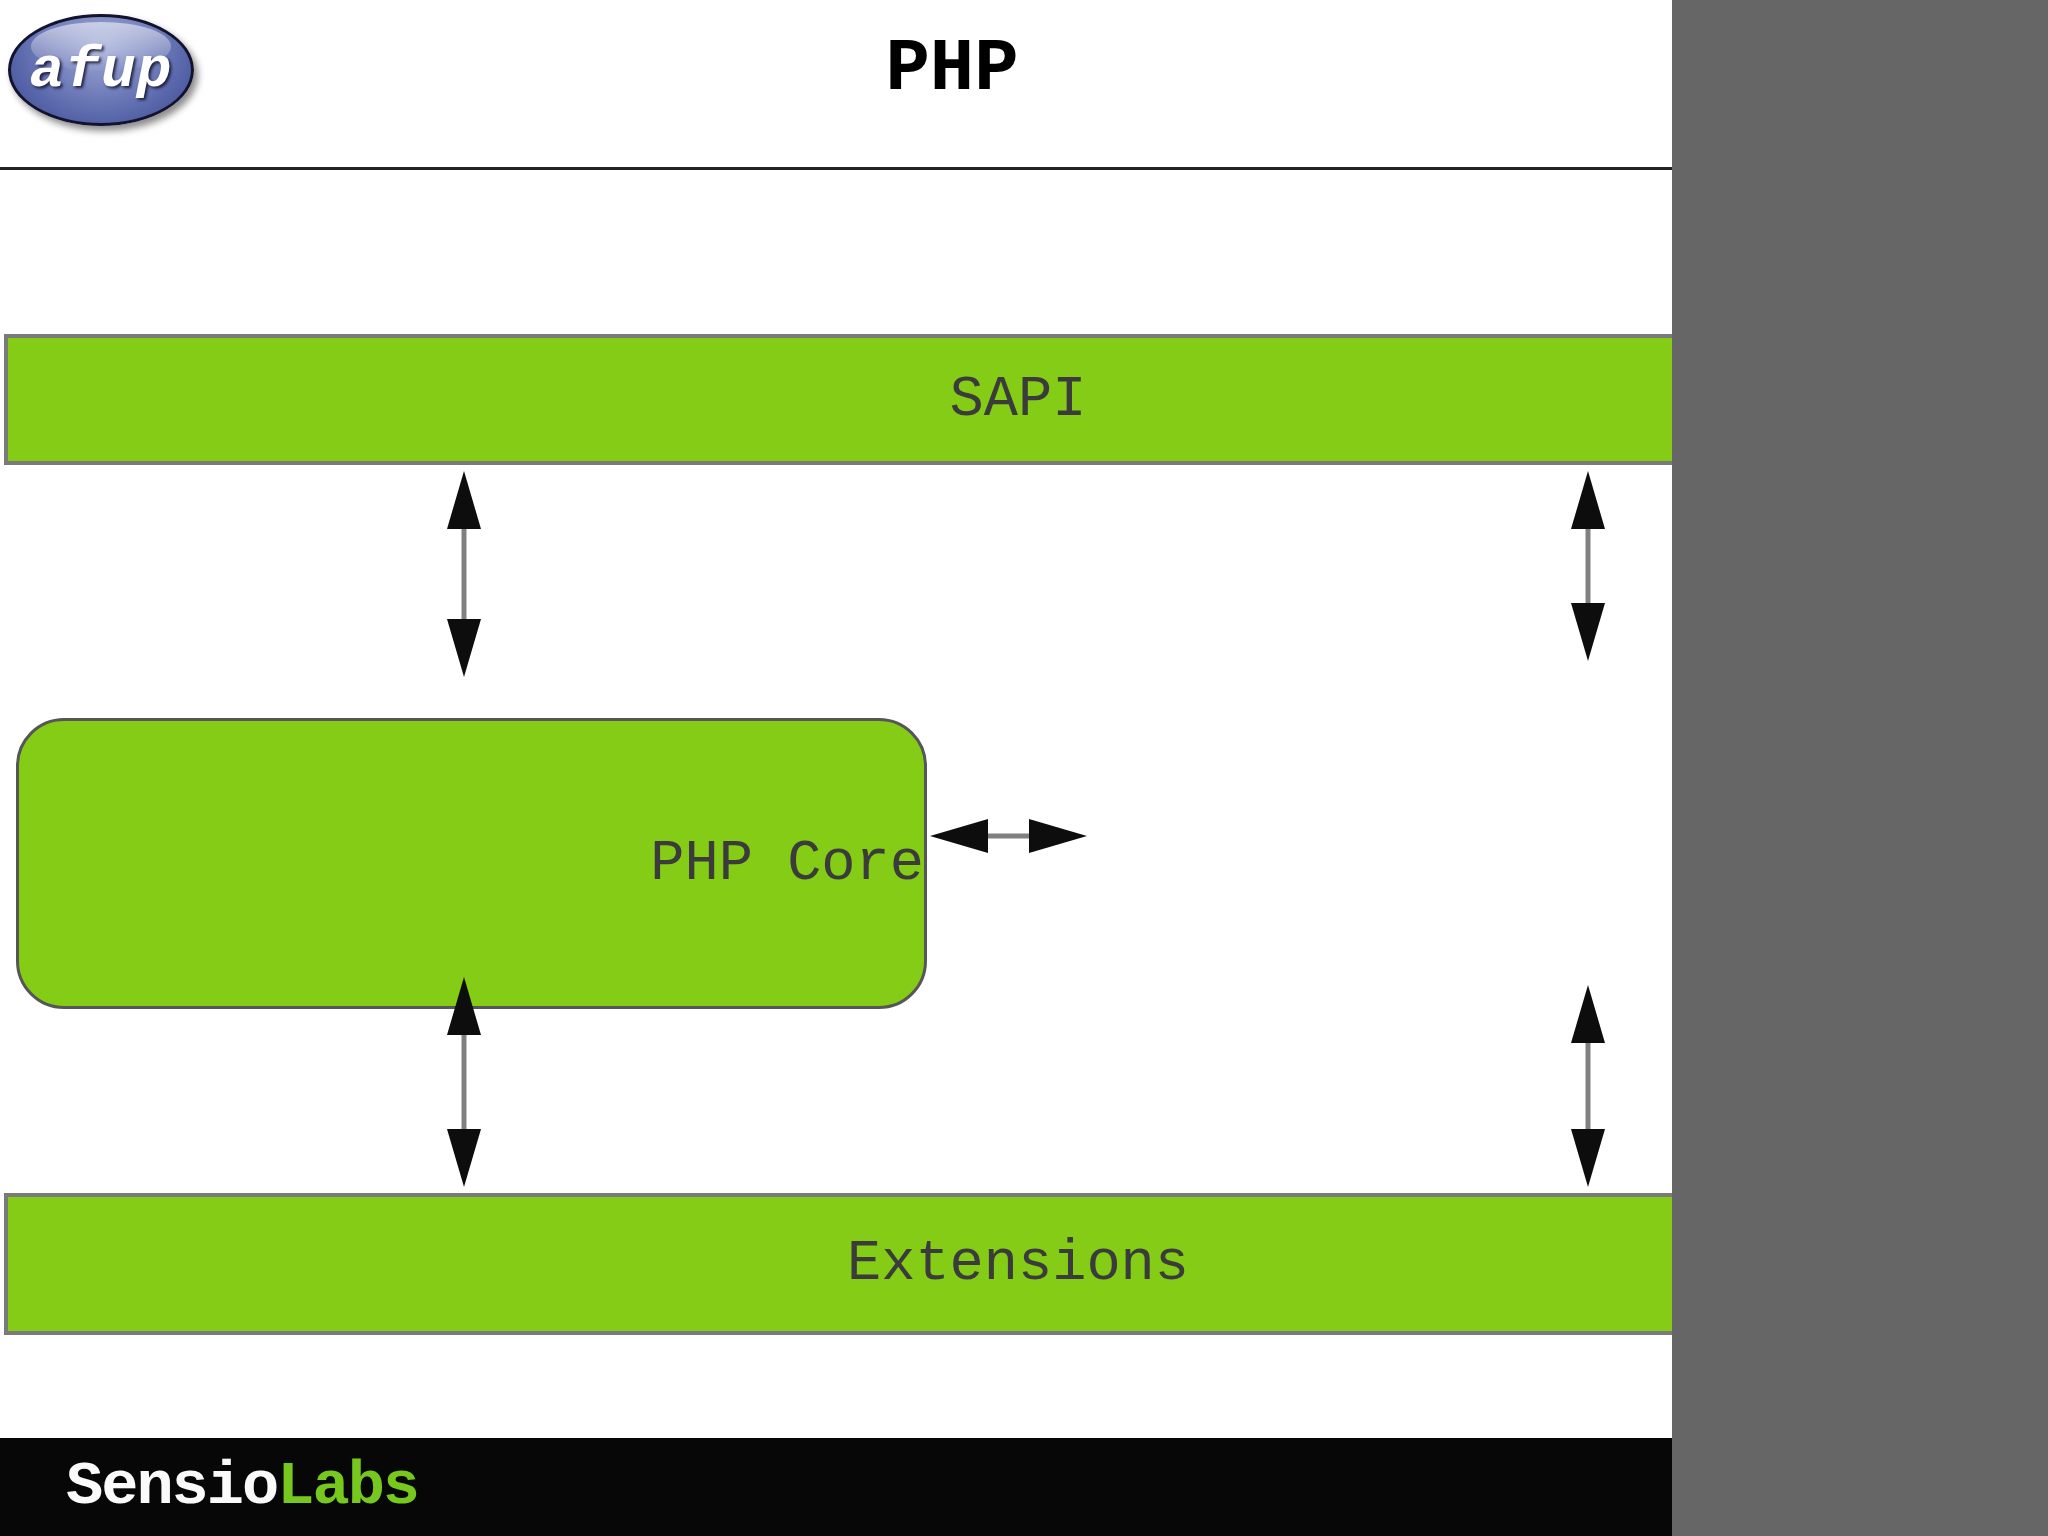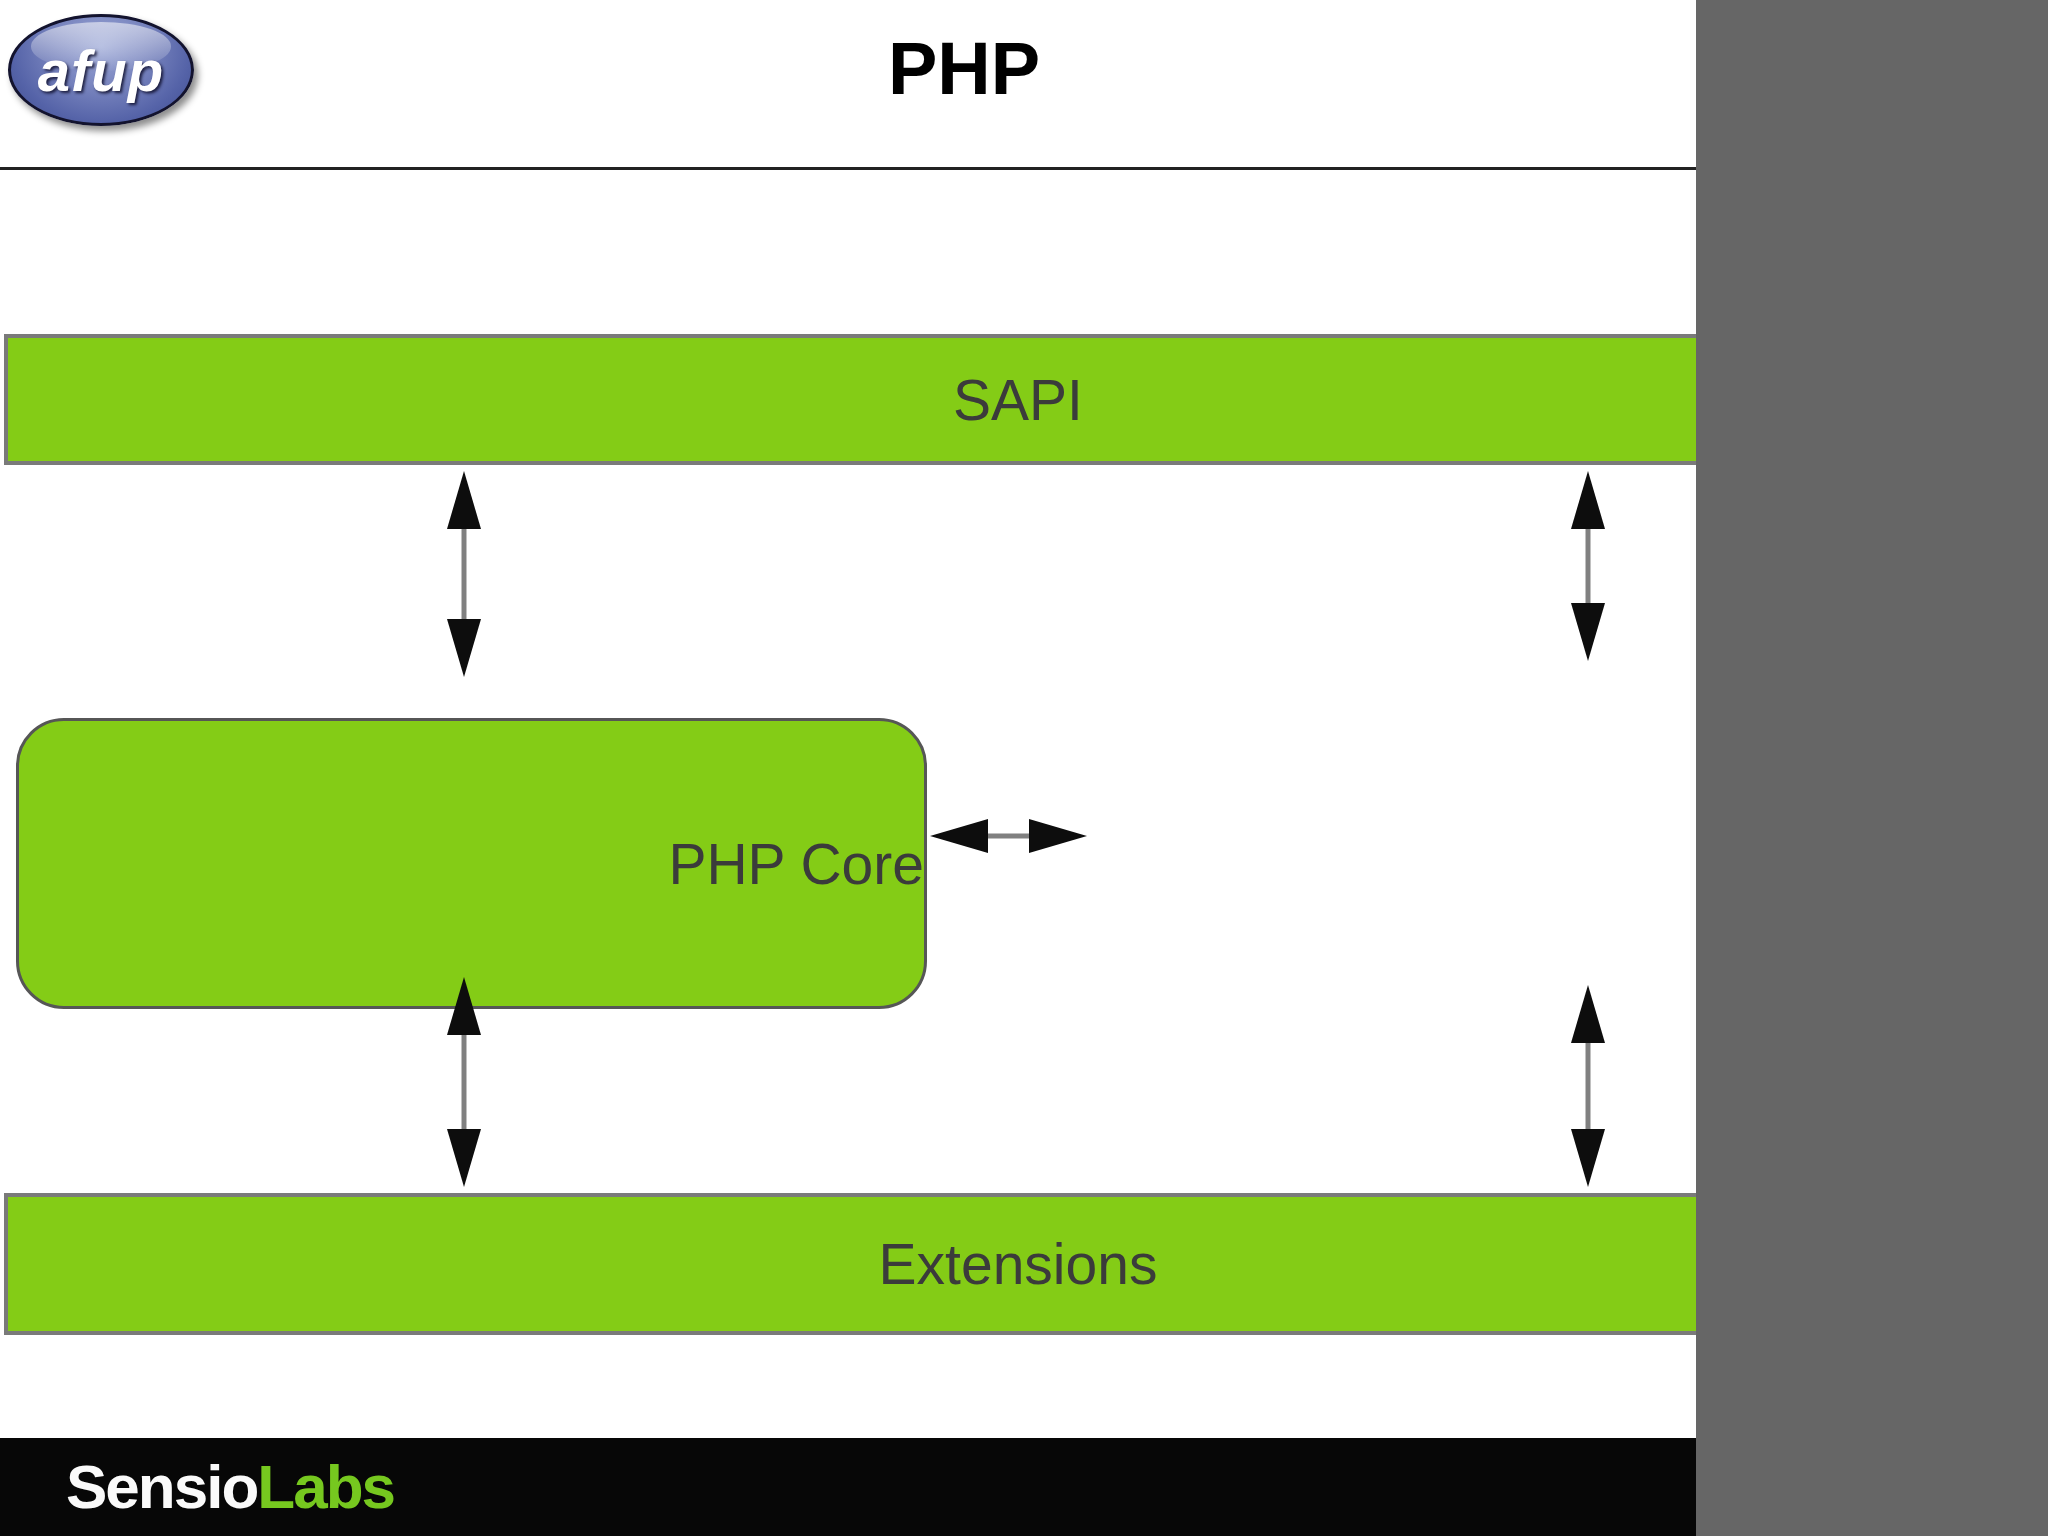--- a/index.html
+++ b/index.html
@@ -1,18 +1,18 @@
 <!DOCTYPE html>
 <html><head>
 <meta charset="utf-8">
 <style>
   html,body{margin:0;padding:0;background:#666;}
   .slide{
     position:relative;width:1672px;height:1536px;background:#ffffff;
-    font-family:Liberation Sans, sans-serif;overflow:hidden;padding-left:24px;
+    font-family:Liberation Mono, monospace;overflow:hidden;
   }
   
   .logo{
     position:absolute;left:8px;top:14px;width:180px;height:106px;
     border-radius:50%;
     background:radial-gradient(ellipse at 50% 28%, #9ba7d6 0%, #7b87c0 35%, #5563a8 70%, #3d4a8c 100%);
     border:3px solid #13132e;
     box-shadow:4px 5px 7px rgba(0,0,0,0.45);
     display:flex;align-items:center;justify-content:center;
   }

